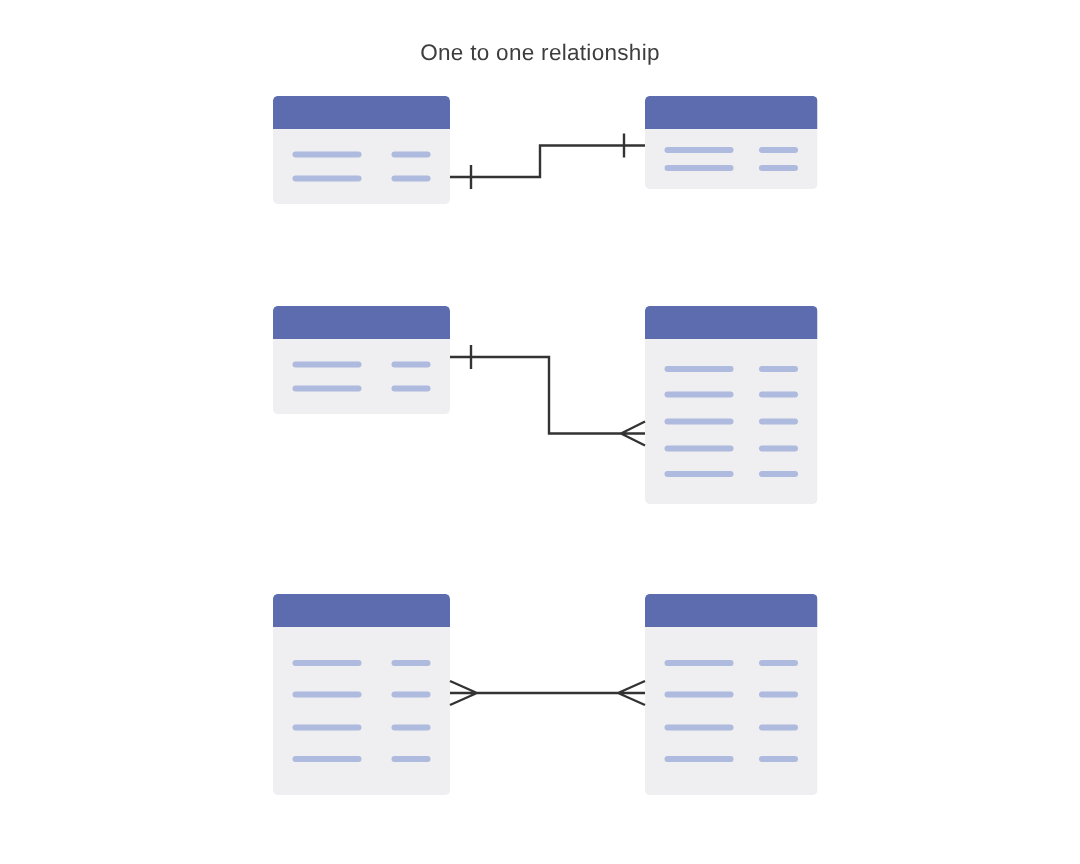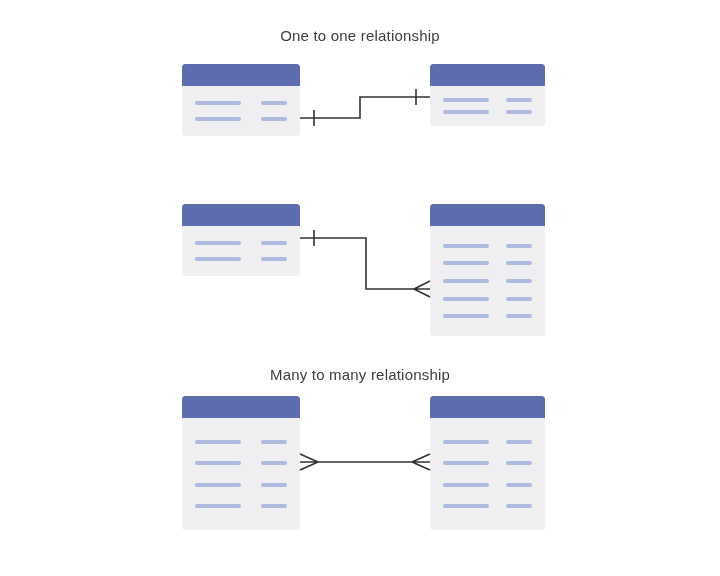--- a/index.html
+++ b/index.html
@@ -142,21 +142,20 @@
           <span class="cell long"></span>
           <span class="cell short"></span>
         </div>
         <div class="trow">
           <span class="cell long"></span>
           <span class="cell short"></span>
         </div>
       </div>
   </div>
 
-  <div class="section-title" style="top:366px">Many to many relationship</div>
 
   <div class="db-table" style="left:182px; top:396px; width:118px; height:134px">
     <div class="table-header"></div>
     <div class="table-body">
         <div class="trow">
           <span class="cell long"></span>
           <span class="cell short"></span>
         </div>
         <div class="trow">
           <span class="cell long"></span>

